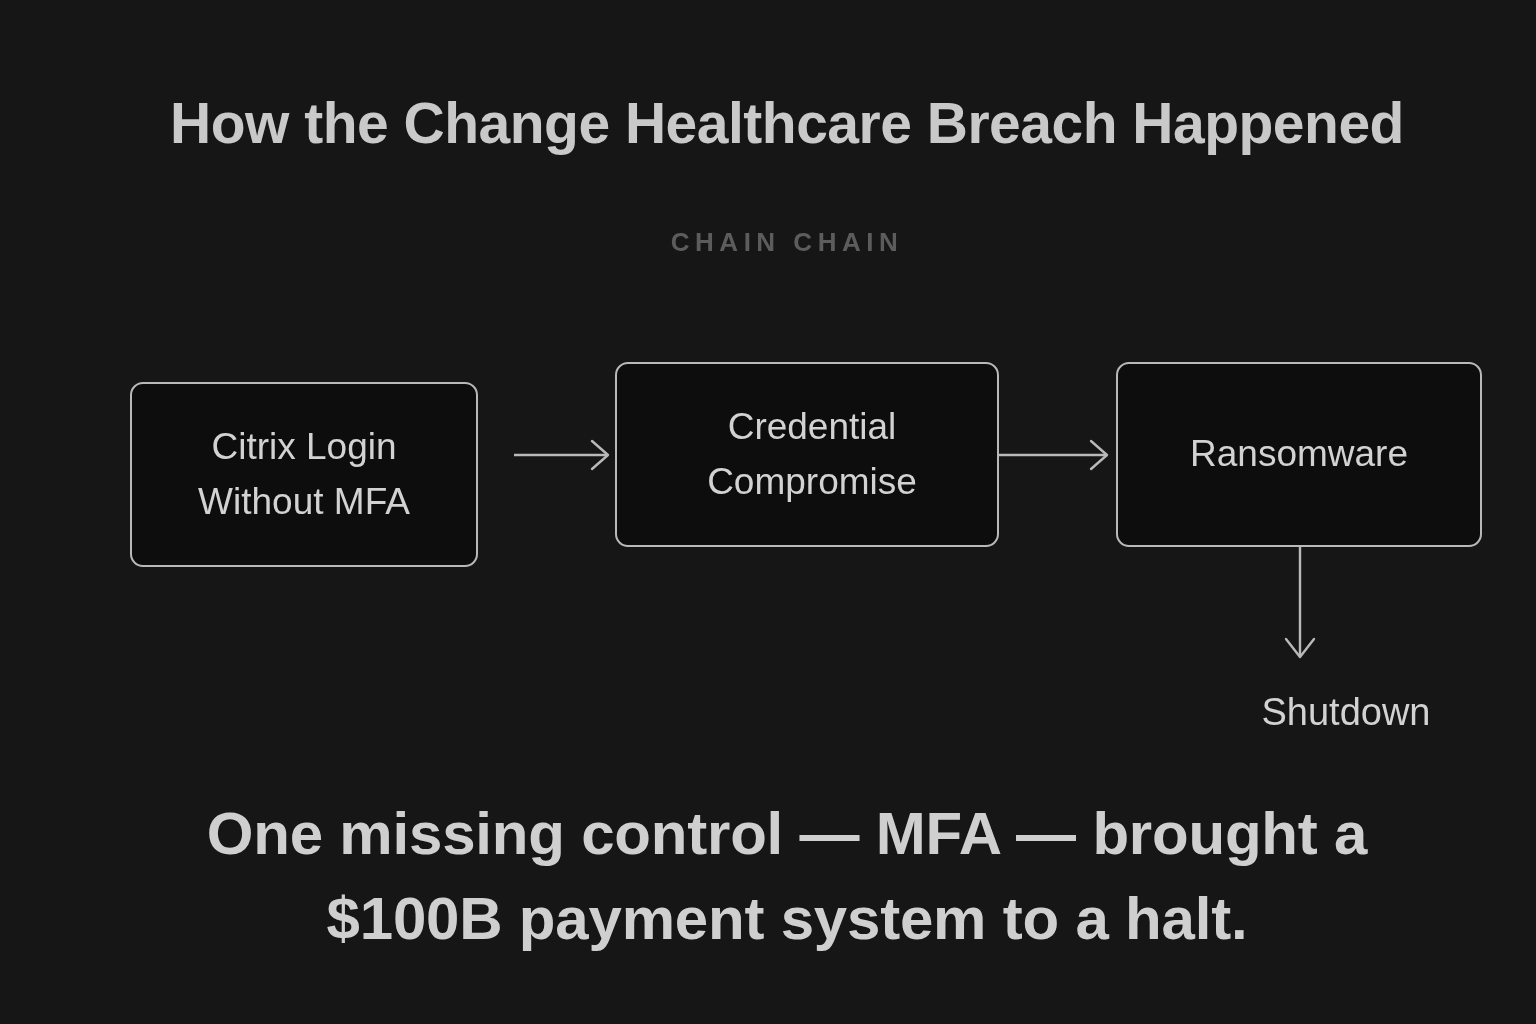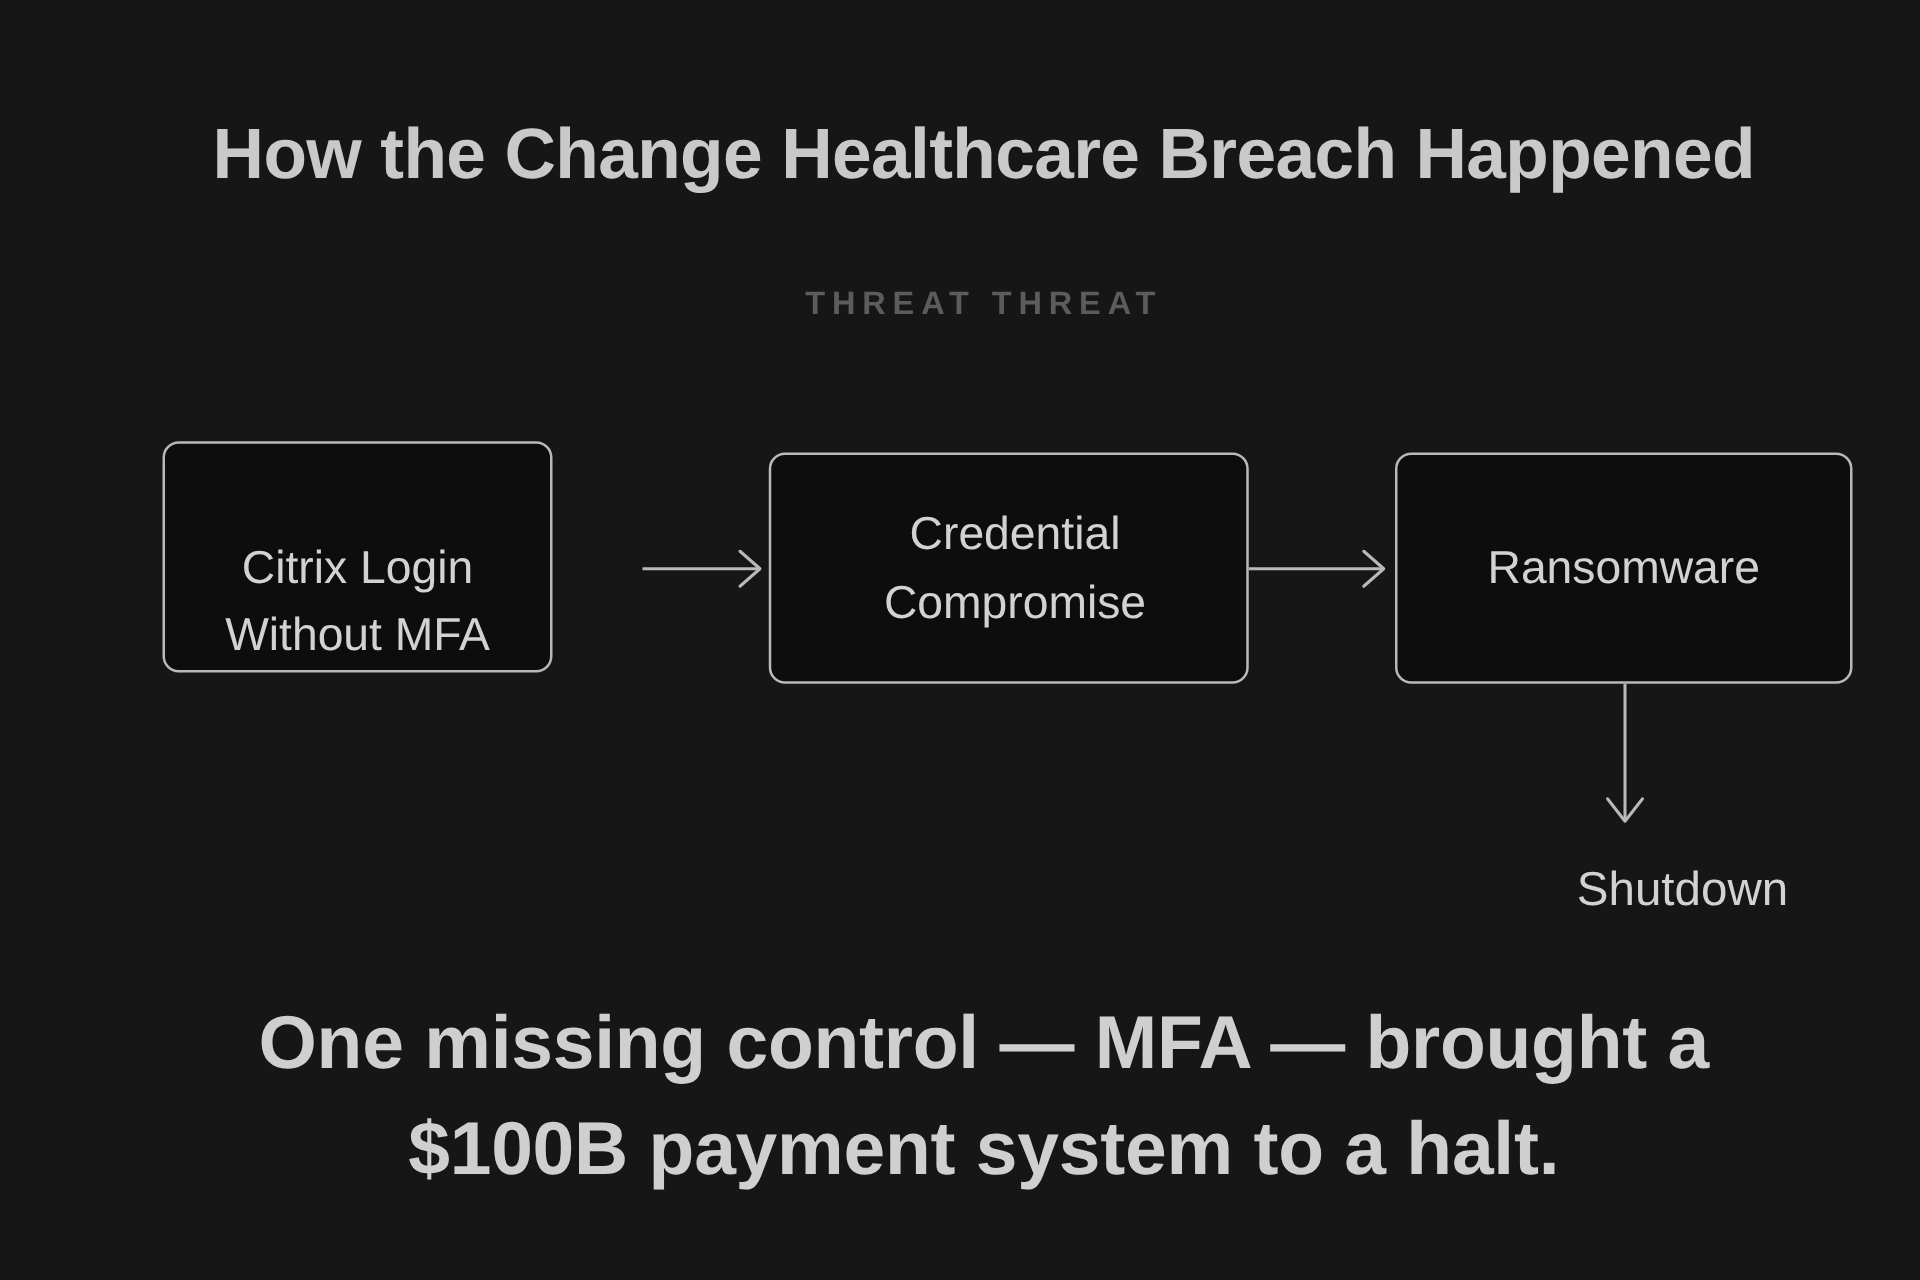--- a/index.html
+++ b/index.html
@@ -64,21 +64,21 @@
   }
   .node-label {
     font-size: 37px;
     font-weight: 400;
     color: #d2d2d2;
     line-height: 1.48;
     letter-spacing: 0px;
     white-space: pre-line;
   }
 
-  #node-0 { left: 92px;   top: 353px; width: 312px;  height: 185px; align-items: flex-end; }
+  #node-0 { left: 92px;   top: 382px; width: 348px;  height: 185px; }
   #node-1 { left: 577px;  top: 362px; width: 384px;  height: 185px; padding-left: 10px; }
   #node-2 { left: 1078px; top: 362px; width: 366px;  height: 185px; }
 
   
   .arrow-h {
     position: absolute;
     height: 40px;
     top: 435px;
     overflow: visible;
   }
@@ -128,21 +128,21 @@
     letter-spacing: -0.2px;
   }
 </style>
 </head>
 <body>
 
 <div id="slide">
 
   <div class="title">How the Change Healthcare Breach Happened</div>
 
-  <div class="subtitle">THREAT THREAT</div>
+  <div class="subtitle">CHAIN CHAIN</div>
 
   <div class="node" id="node-0">
     <span class="node-label">Citrix Login
 Without MFA</span>
   </div>
 
   <div class="arrow-h" id="arrow-0">
     <svg width="102" height="40" viewBox="0 0 102 40" xmlns="http://www.w3.org/2000/svg">
       <line class="arrow-line" x1="0" y1="20" x2="92" y2="20"></line>
       <polyline class="arrow-head" points="78,6 94,20 78,34"></polyline>

